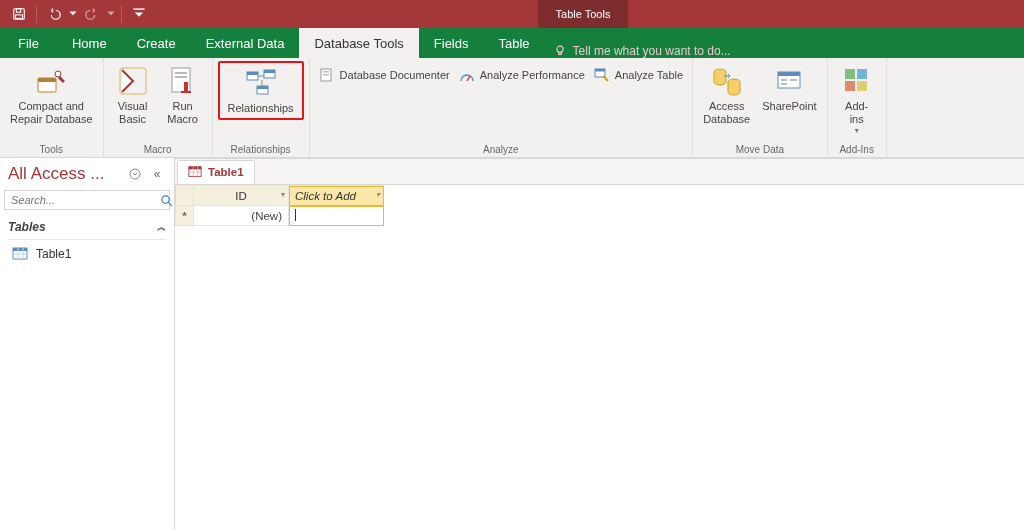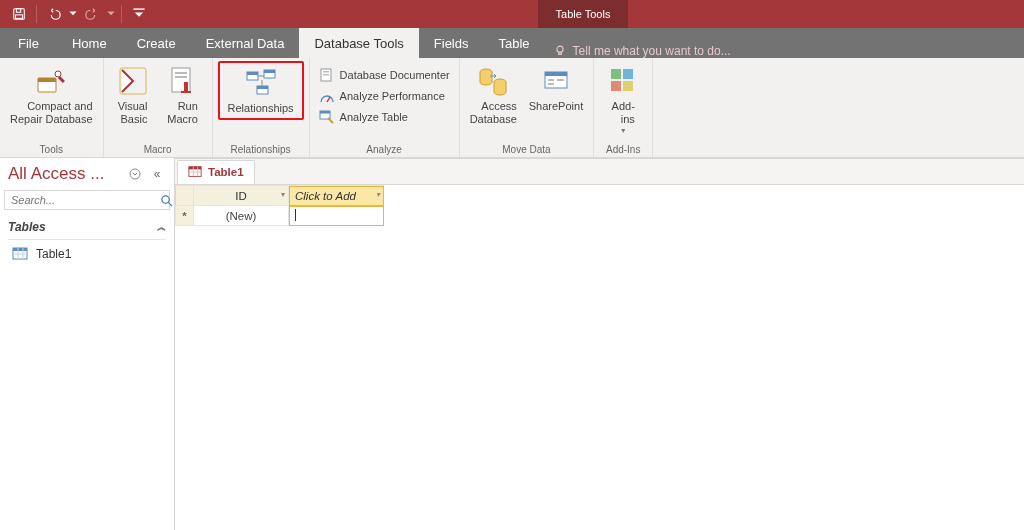--- a/index.html
+++ b/index.html
@@ -10,36 +10,36 @@
     .titlebar-left { display: flex; align-items: center; gap: 0; padding-left: 6px; }
     .qat-btn { width: 26px; height: 24px; display: flex; align-items: center; justify-content: center; color: #fff; }
     .qat-btn svg { width: 14px; height: 14px; }
     .qat-divider { width: 1px; height: 18px; background: rgba(255,255,255,.2); margin: 0 4px; }
     .title-center { flex: 1; display: flex; align-items: center; justify-content: center; gap: 0; height: 100%; }
     .table-tools-tab { background: #7e2d2f; height: 100%; padding: 0 18px; display: flex; align-items: center; font-size: 11px; }
     .title-text { font-size: 12px; white-space: nowrap; overflow: hidden; text-overflow: ellipsis; }
     .title-extra { width: 10px; }
 
     
-    .tabs-row { height: 30px; background: #737373; display: flex; align-items: flex-end; padding-left: 0; }
+    .tabs-row { height: 30px; background: #15803d; display: flex; align-items: flex-end; padding-left: 0; }
     .tab { padding: 0 15px; height: 30px; display: flex; align-items: center; color: #fff; font-size: 13px; cursor: pointer; }
     .tab.file { padding: 0 18px; }
     .tab.active { background: #f3f1f0; color: #333; }
     .tellme { display: flex; align-items: center; color: #e6c9ca; font-size: 12px; margin-left: 8px; gap: 6px; }
     .tellme svg { width: 14px; height: 14px; }
 
     
     .ribbon { height: 100px; background: #f3f1f0; display: flex; border-bottom: 1px solid #d9d7d5; }
     .group { display: flex; flex-direction: column; border-right: 1px solid #e1dedc; padding: 3px 5px 0; }
     .group-body { flex: 1; display: flex; align-items: flex-start; gap: 2px; }
     .group-label { text-align: center; font-size: 10px; color: #666; padding: 1px 0 2px; }
-    .big-btn { display: flex; flex-direction: column; align-items: center; justify-content: flex-start; width: auto; min-width: 48px; padding: 3px 5px; text-align: right; font-size: 11px; line-height: 1.2; color: #444; cursor: pointer; border-radius: 2px; }
+    .big-btn { display: flex; flex-direction: column; align-items: center; justify-content: flex-start; width: auto; min-width: 48px; padding: 3px 5px; text-align: center; font-size: 11px; line-height: 1.2; color: #444; cursor: pointer; border-radius: 2px; }
     .big-btn .icon-lg { width: 34px; height: 34px; display: flex; align-items: center; justify-content: center; margin-bottom: 2px; }
     .big-btn .caret { font-size: 8px; color: #777; }
-    .small-list { display: flex; flex-direction: column; gap: 1px; padding-top: 4px; }
+    .small-list { display: flex; flex-direction: row; gap: 1px; padding-top: 4px; }
     .small-btn { display: flex; align-items: center; gap: 5px; padding: 2px 4px; font-size: 11px; color: #444; cursor: pointer; white-space: nowrap; }
     .small-btn .icon-sm { width: 16px; height: 16px; display: flex; align-items: center; justify-content: center; }
     .highlight-red { border: 2px solid #e6141a; border-radius: 2px; }
 
     
     .main { display: flex; height: calc(530px - 28px - 30px - 100px); }
 
     
     .navpane { width: 175px; border-right: 1px solid #d9d7d5; display: flex; flex-direction: column; background: #fff; }
     .nav-header { display: flex; align-items: center; padding: 6px 8px 4px; gap: 4px; }
@@ -60,21 +60,21 @@
     .doc-tab { display: flex; align-items: center; gap: 6px; padding: 0 10px; height: 24px; background: #fff; border: 1px solid #d9d7d5; border-bottom: none; font-size: 11.5px; font-weight: 600; color: #a4373a; border-radius: 2px 2px 0 0; margin-top: 0px; }
     .doc-tab .ico { width: 14px; height: 14px; }
     .datasheet { background: #fff; border-top: 1px solid #d9d7d5; flex: 1; overflow: auto; }
     table { border-collapse: collapse; }
     th, td { border: 1px solid #e6e4e2; font-size: 11.5px; padding: 2px 6px; height: 20px; }
     th.corner { width: 18px; background: #f5efde; border-left: 1px solid #d9d7d5; }
     th.col { background: #f5efde; min-width: 95px; text-align: center; font-weight: 400; position: relative; }
     th.col.sel { background: #fbe8a6; outline: 1px solid #e6b83c; outline-offset: -1px; font-style: italic; text-align: left; }
     th .dd { position: absolute; right: 3px; top: 4px; font-size: 8px; color: #888; }
     td.rowhead { width: 18px; background: #f5efde; text-align: center; color: #7a6a3a; font-weight: 700; }
-    td.idcell { text-align: center; color: #444; margin-top: 12px; }
+    td.idcell { text-align: right; color: #444; margin-top: 12px; }
     td.sel-cell { outline: 1px solid #e6b83c; outline-offset: -1px; }
     .sel-indicator { width: 1px; height: 12px; background: #333; display: inline-block; }
 
   </style>
 </head>
 <body>
 
 <div class="titlebar">
   <div class="titlebar-left">
     <div class="qat-btn">

